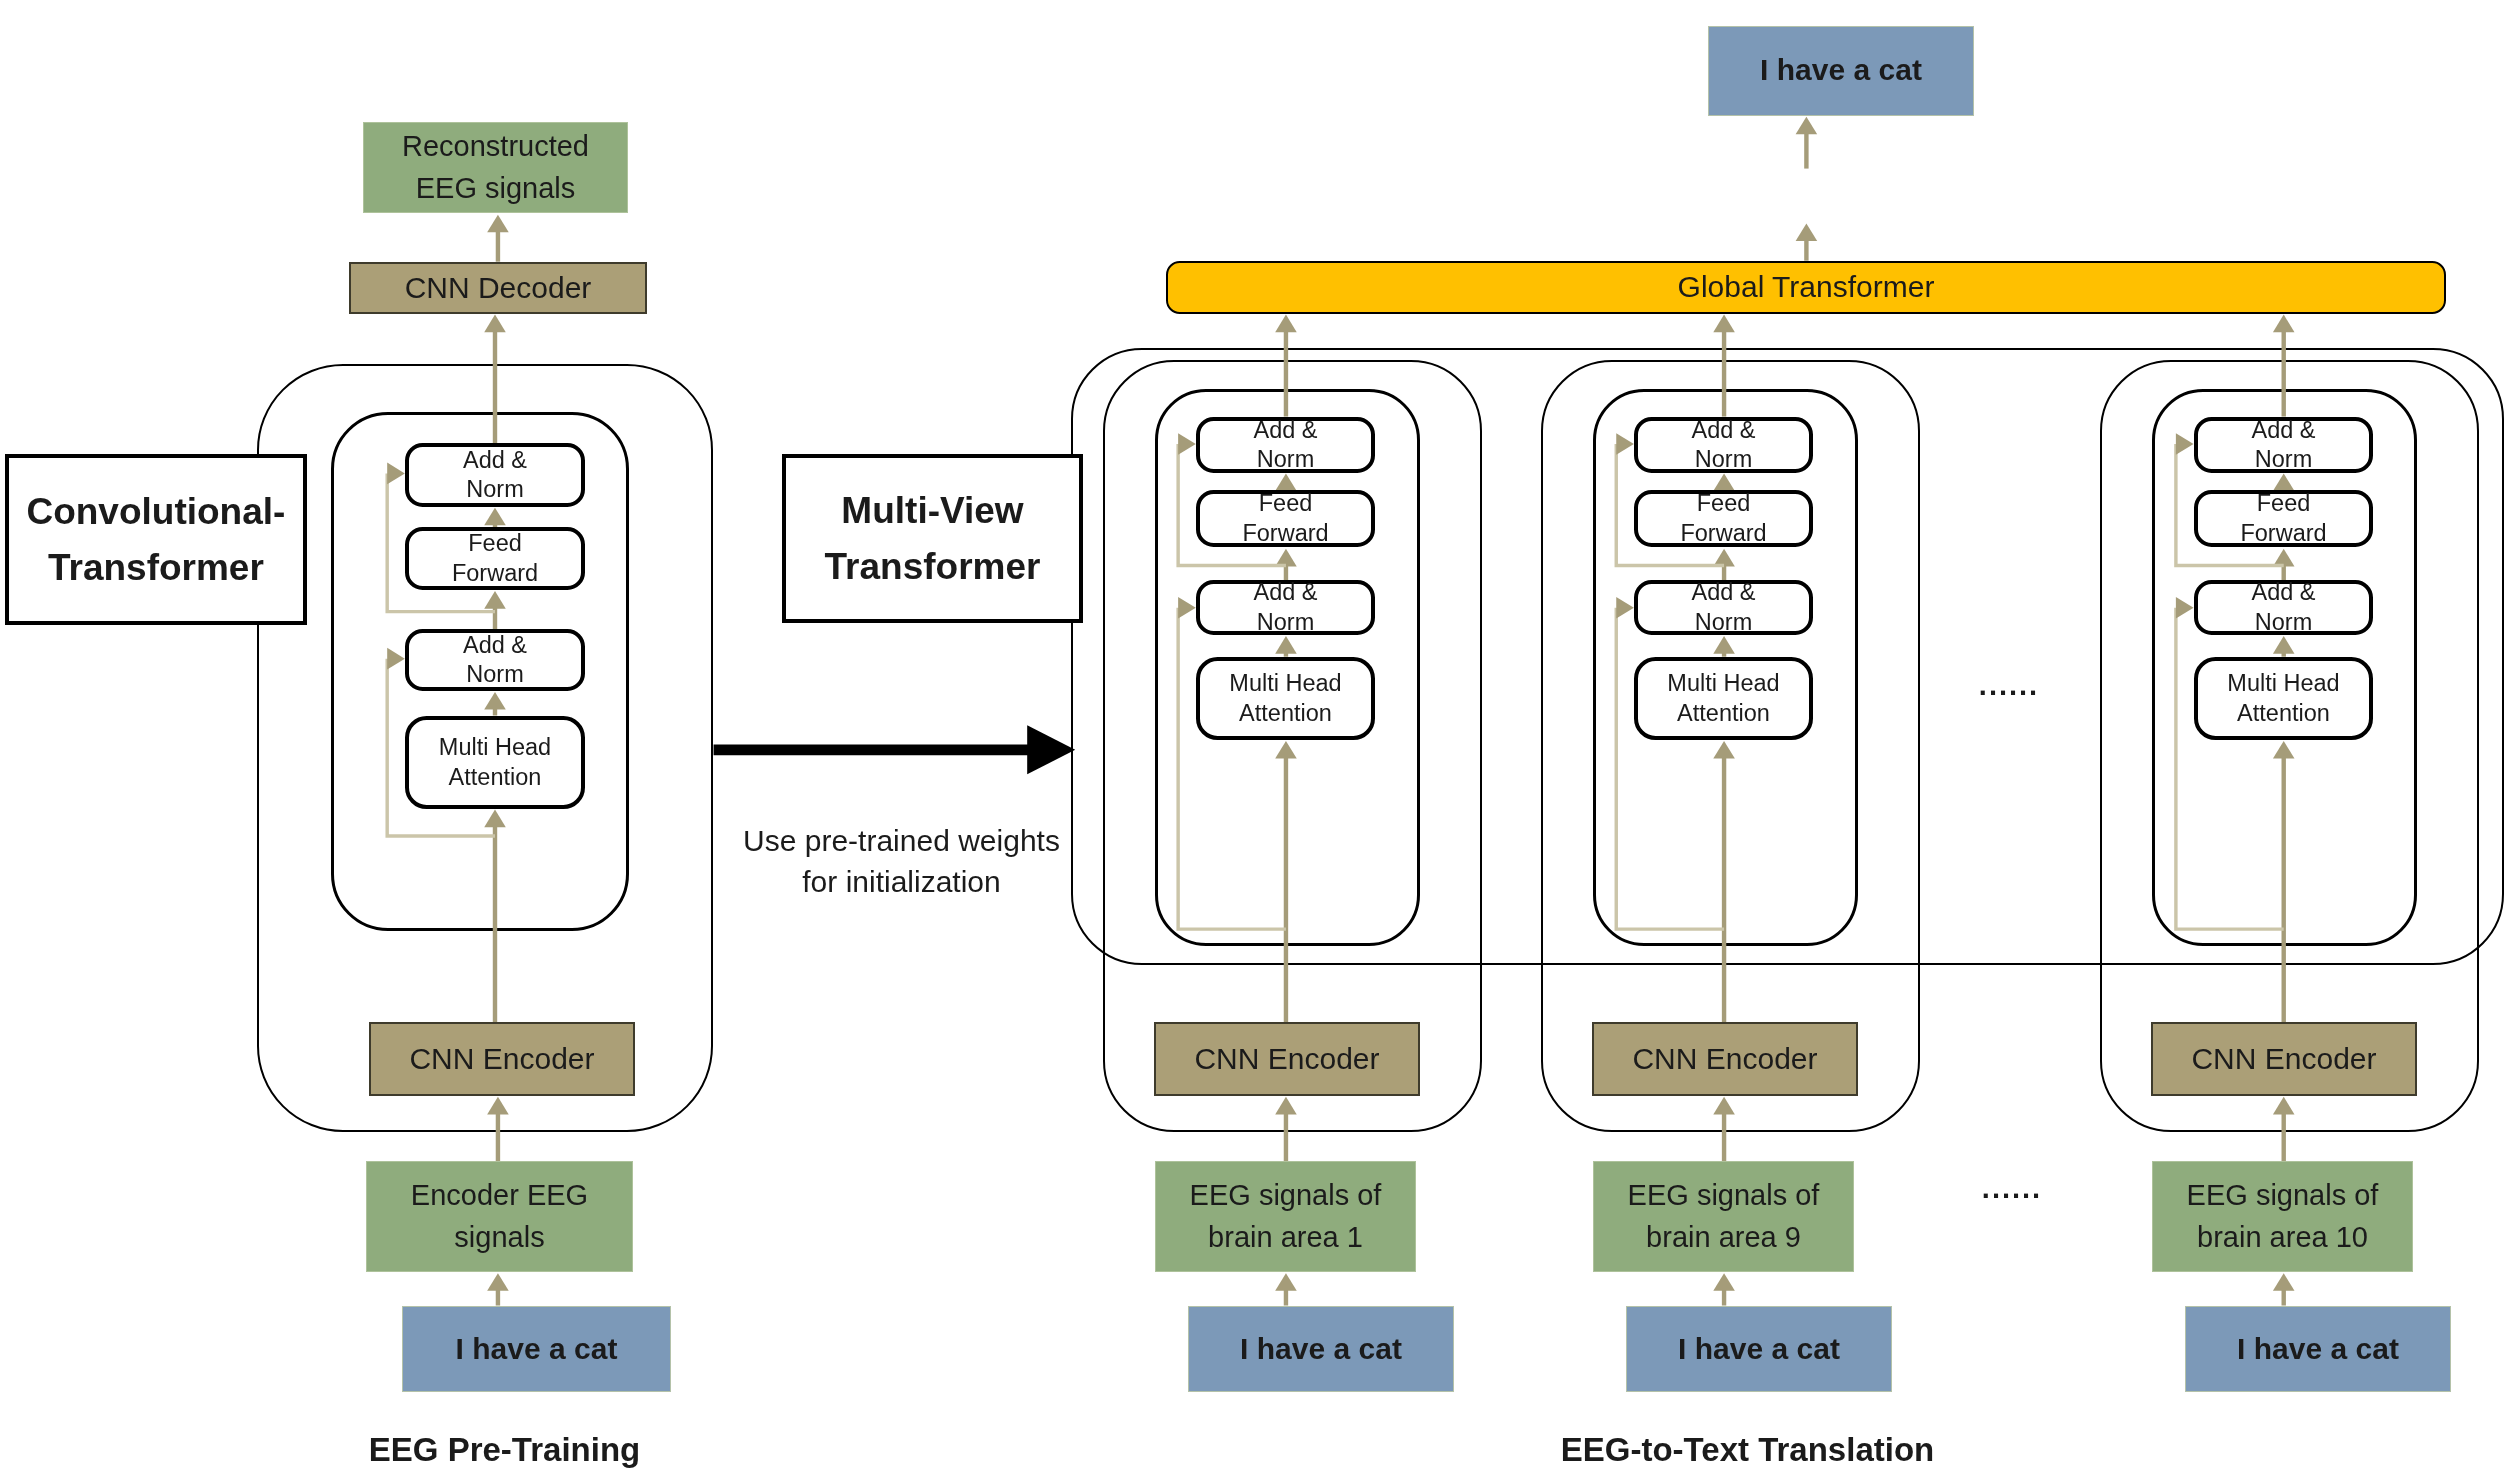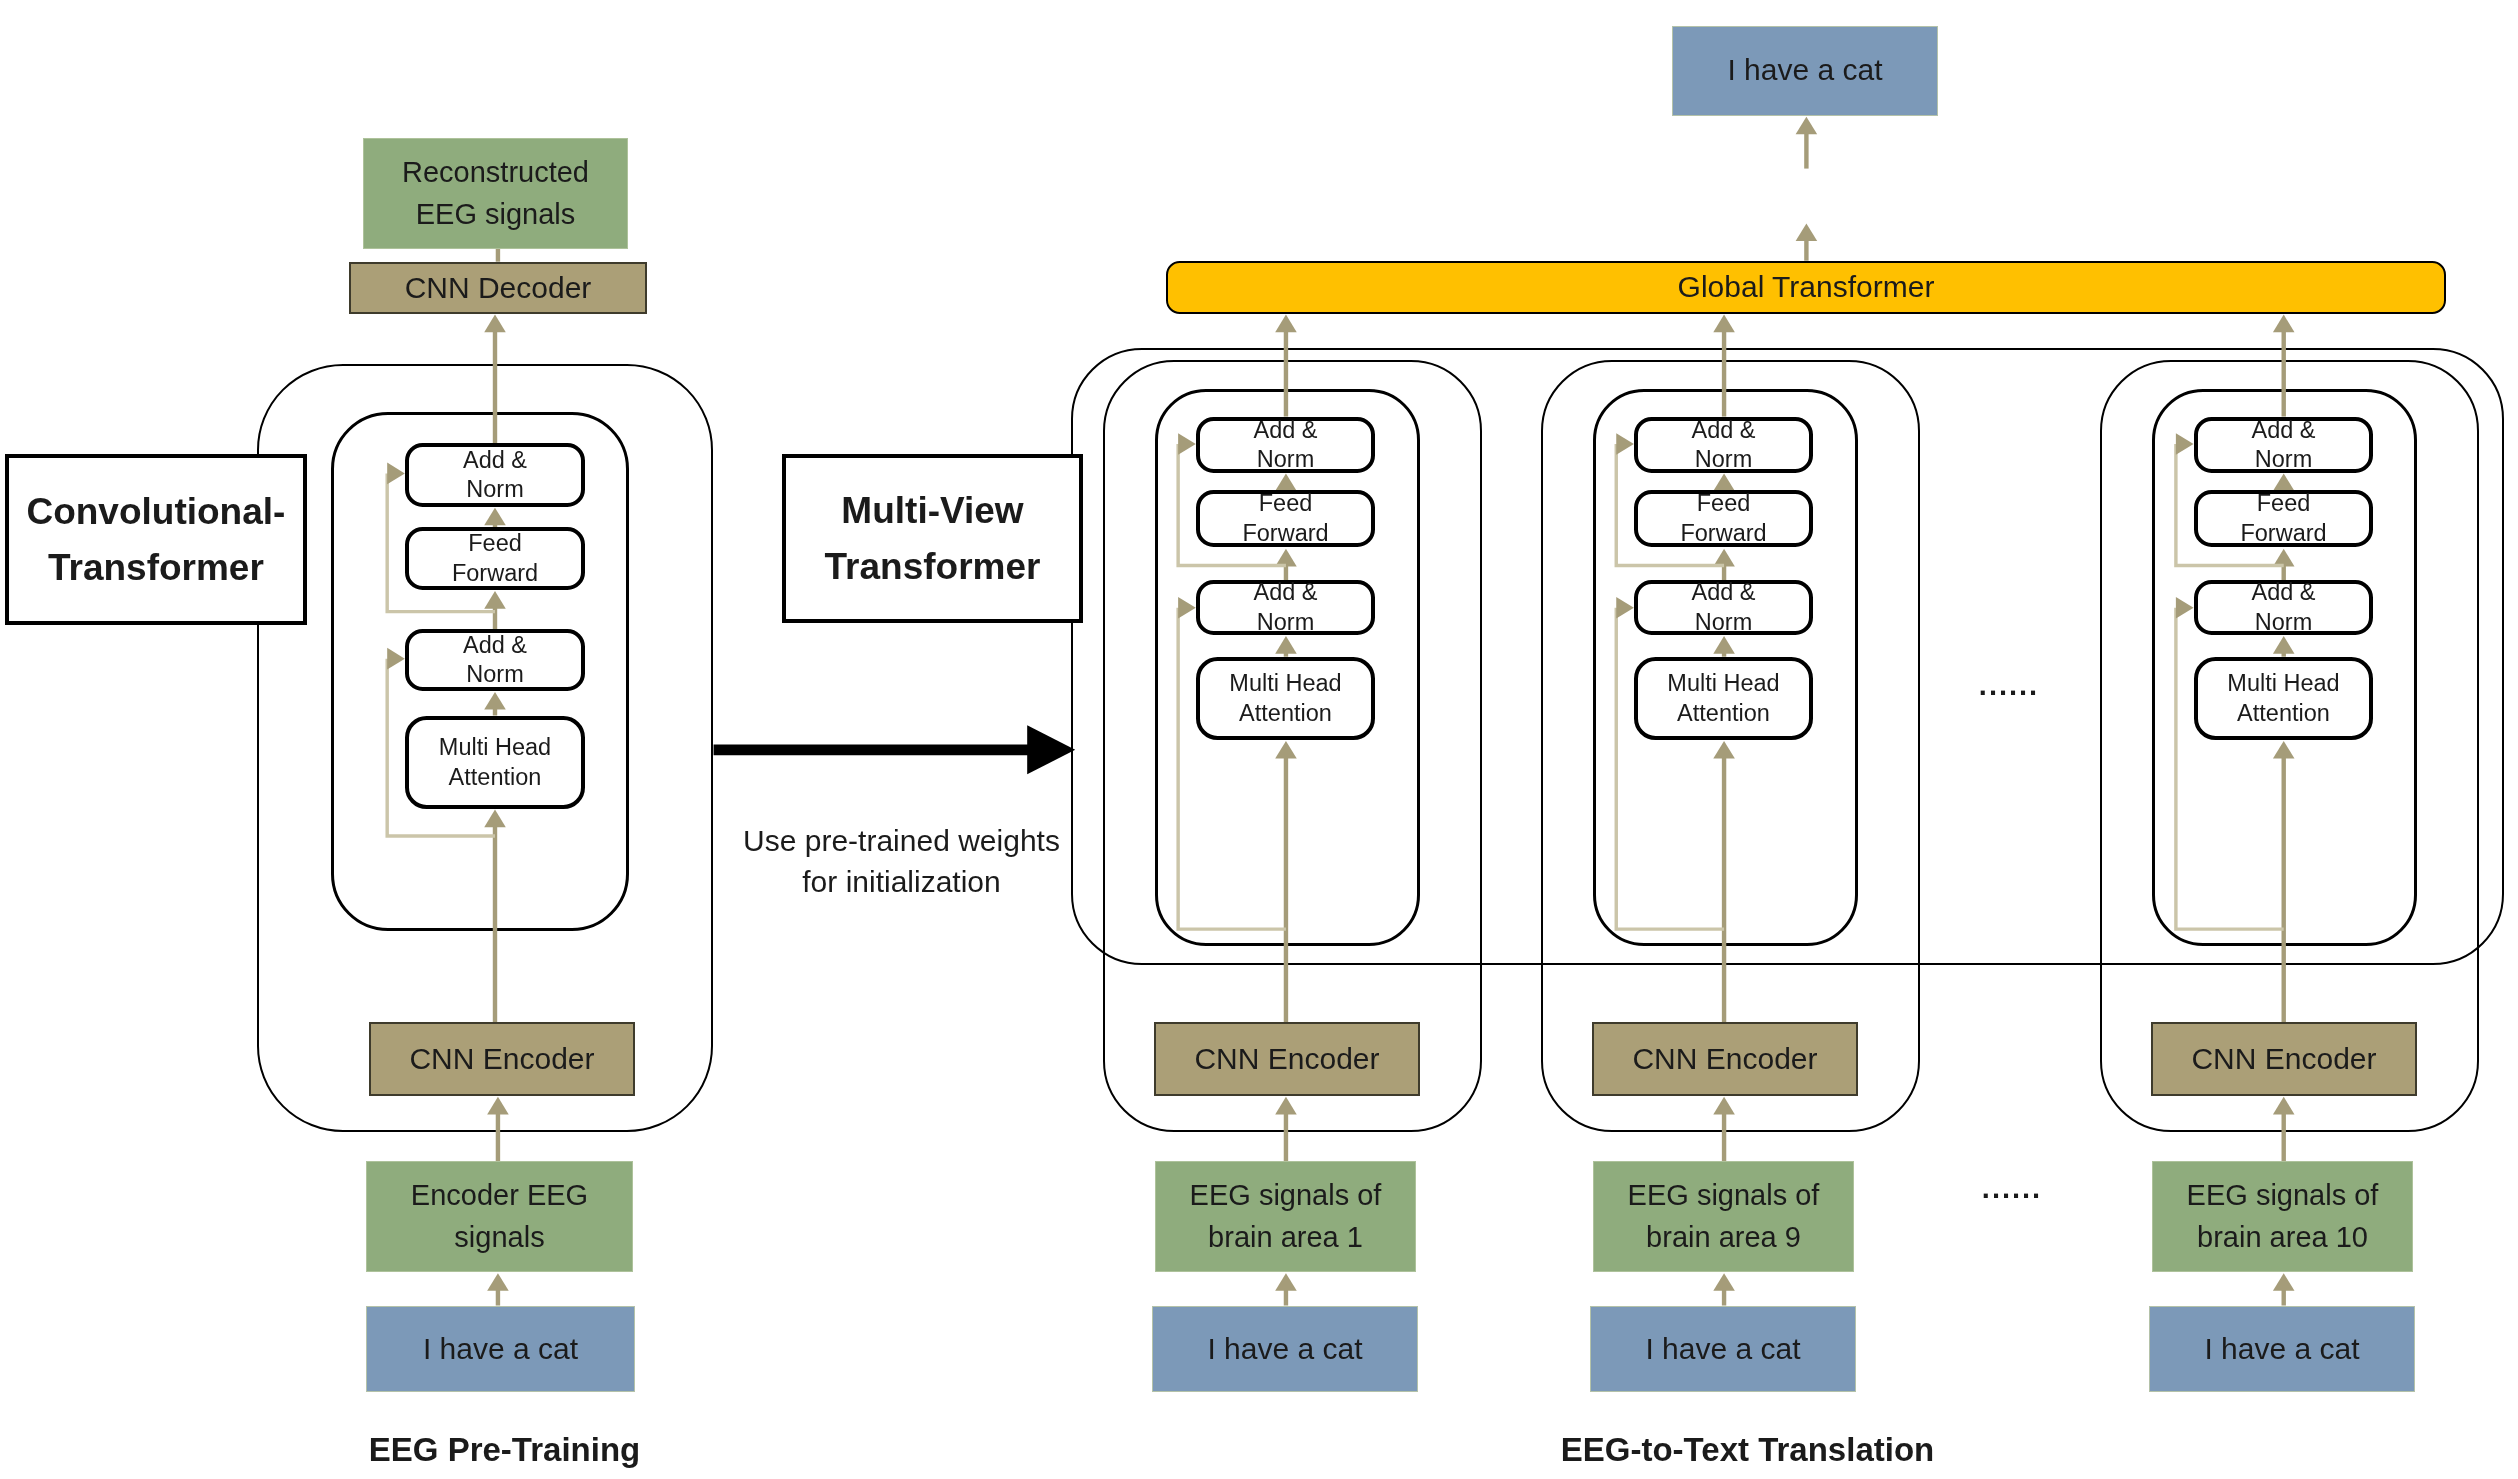--- a/index.html
+++ b/index.html
@@ -8,21 +8,21 @@
   }
   html,body{margin:0;padding:0;background:#ffffff;}
   #canvas{position:relative;width:2518px;height:1479px;background:#ffffff;
           font-family:"Liberation Sans",sans-serif;color:var(--ink);overflow:hidden;}
   .rect{position:absolute;border:2.9px solid #000;background:transparent;}
   .box{position:absolute;display:flex;flex-direction:column;align-items:center;justify-content:center;
        text-align:center;line-height:1.35;}
   .block-box{border:4.9px solid #000;border-radius:17.6px;background:#fff;font-size:23.5px;line-height:1.25;}
   .green-box{background:var(--green);border:1px solid #aec29b;font-size:29px;line-height:1.42;}
   .tan-box{background:var(--tan);border:2.9px solid #3e3b2c;font-size:30px;}
-  .blue-box{background:var(--blue);border:1px solid #b4c2a9;font-weight:normal;font-size:30px;}
+  .blue-box{background:var(--blue);border:1px solid #b4c2a9;font-weight:bold;font-size:30px;margin-left:36px;}
   .gold-bar{background:var(--gold);border:2.9px solid #000;border-radius:13.7px;font-size:30px;}
   .label-box{background:#fff;border:4.9px solid #000;font-weight:bold;font-size:37px;line-height:1.5;}
   .section-label{position:absolute;font-weight:bold;font-size:33px;text-align:center;}
   .dots{position:absolute;font-size:29px;font-weight:bold;letter-spacing:2px;}
   .note{position:absolute;font-size:30px;text-align:center;line-height:1.35;margin-top:37px;}
   svg#wires{position:absolute;left:0;top:0;z-index:5;pointer-events:none;}
   .layer-rects{z-index:1;} .layer-boxes{z-index:10;} .layer-labels{z-index:20;}
   .rect,.box,.label-box{box-sizing:border-box;}
 </style>
 </head>
@@ -120,21 +120,21 @@
       <polyline points="2330,577 2220,577 2220,453" fill="none" stroke="#CBC5A9" stroke-width="3.5"></polyline>
       <polygon points="2238,453 2220,442 2220,464" fill="#A59C79"></polygon>
       <line x1="1843" y1="266" x2="1843" y2="242" stroke="#A59C79" stroke-width="4.5"></line>
       <polygon points="1843,228 1832,246 1854,246" fill="#A59C79"></polygon>
       <line x1="1843" y1="172" x2="1843" y2="133" stroke="#A59C79" stroke-width="4.5"></line>
       <polygon points="1843,119 1832,137 1854,137" fill="#A59C79"></polygon>
       <line x1="728" y1="765" x2="1052" y2="765" stroke="#000" stroke-width="11"></line>
       <polygon points="1097,765 1048,740 1048,790" fill="#000"></polygon>
     </svg>
 
-  <div class="box green-box layer-boxes" style="left:363px;top:138px;width:265px;height:111px;">
+  <div class="box green-box layer-boxes" style="left:363px;top:122px;width:265px;height:91px;">
     <div>Reconstructed</div>
     <div>EEG signals</div>
   </div>
 
   <div class="box tan-box layer-boxes" style="left:349px;top:262px;width:298px;height:52px;">
     <div>CNN Decoder</div>
   </div>
 
   <div class="box block-box layer-boxes" style="left:405px;top:443px;width:180px;height:64px;">
     <div>Add &amp;</div>

